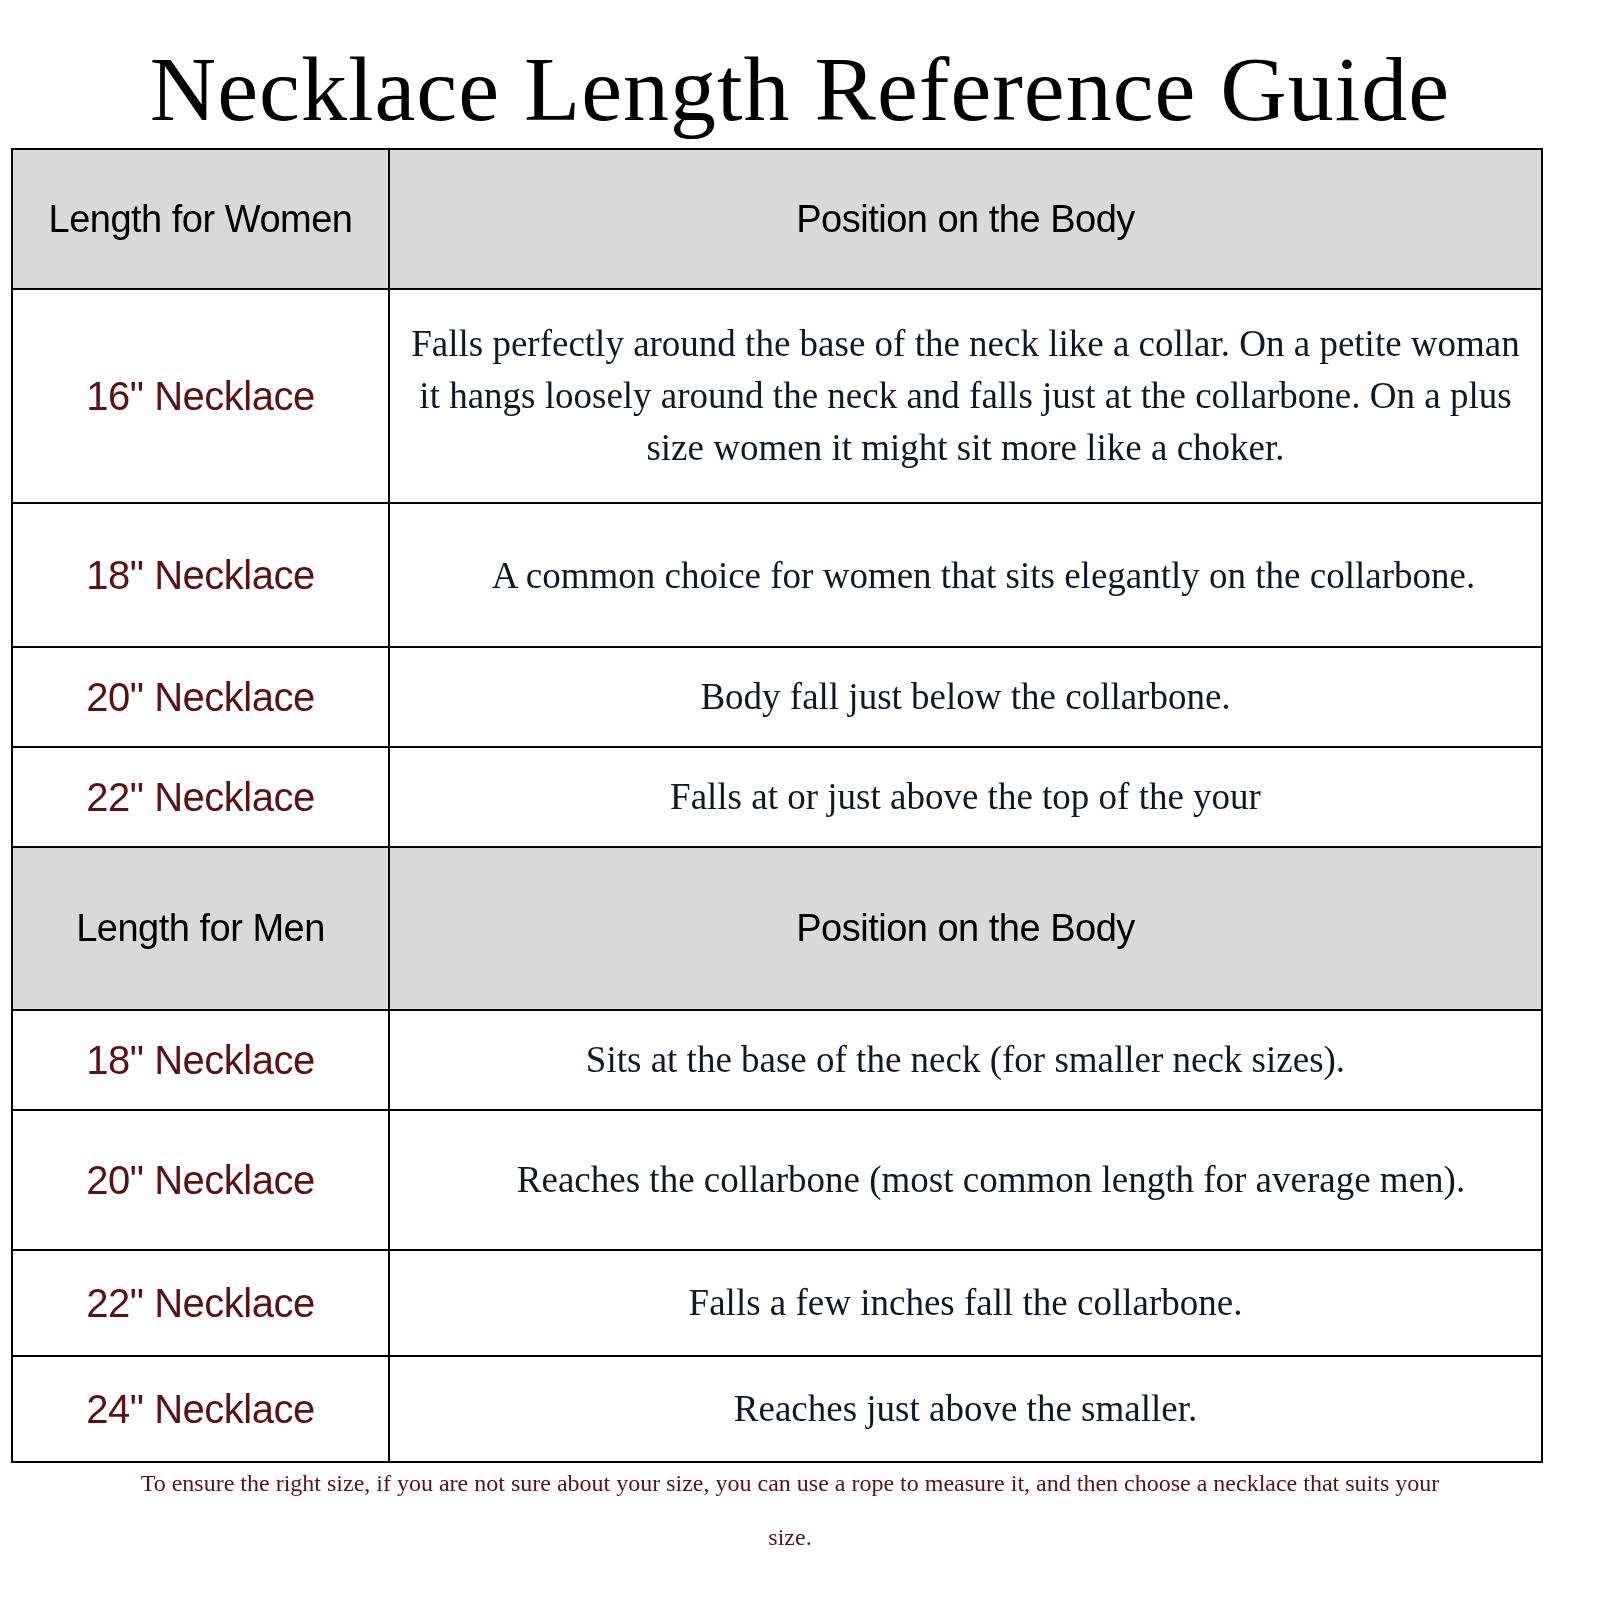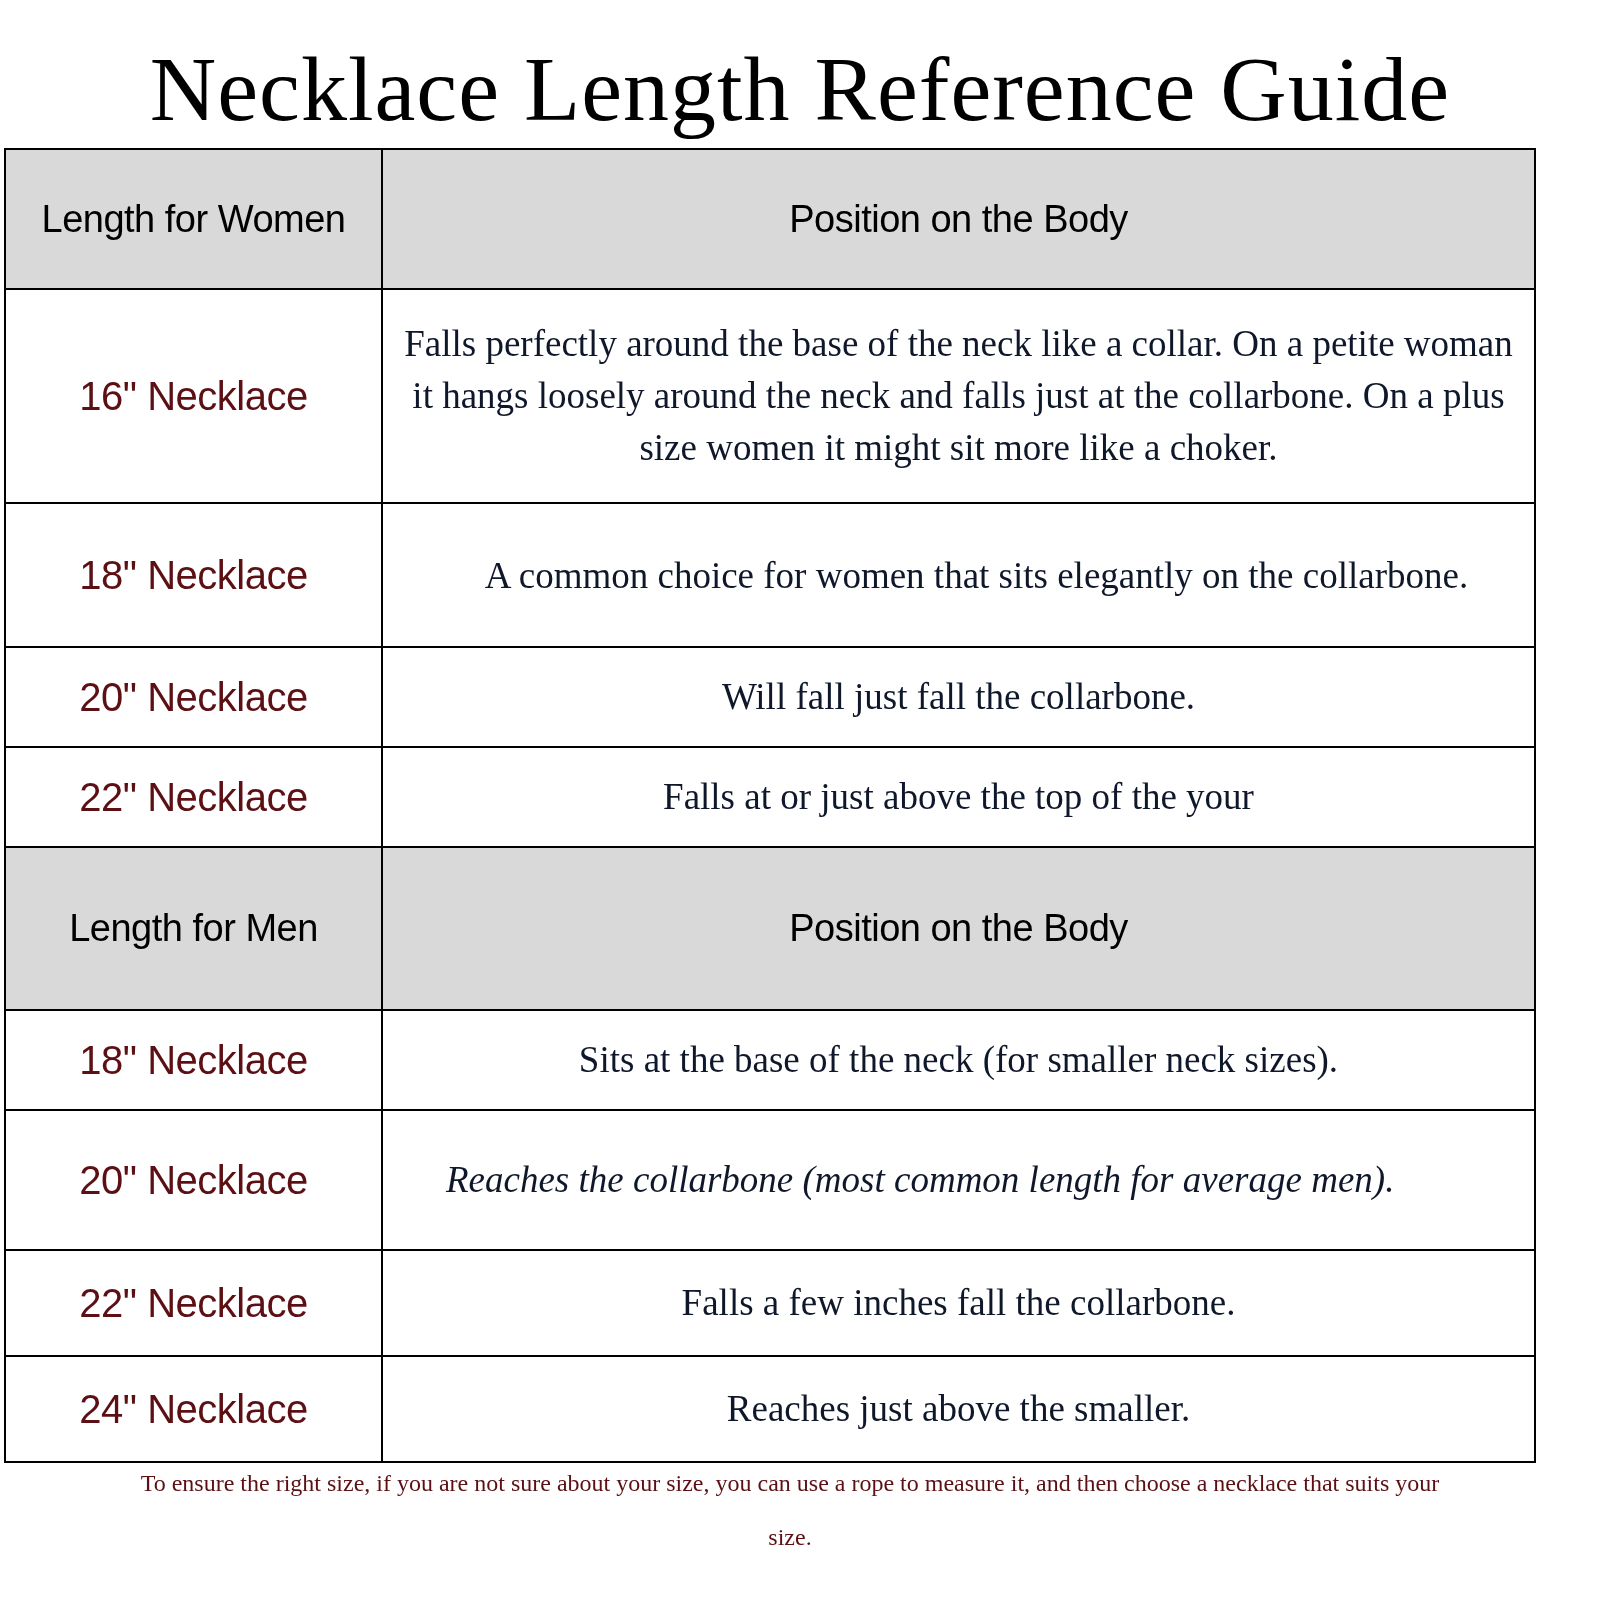--- a/index.html
+++ b/index.html
@@ -3,21 +3,21 @@
 <meta charset="utf-8">
 <style>
   html, body { margin: 0; padding: 0; background: #ffffff; }
   body { width: 1600px; height: 1600px; position: relative; overflow: hidden; }
   .title {
     position: absolute; left: 0; top: 18px; width: 1600px; text-align: center;
     font-family: "Liberation Serif", "DejaVu Serif", serif;
     font-size: 92px; color: #000; letter-spacing: 1px; line-height: 110px; margin-top: 16px;
   }
   table.guide {
-    position: absolute; left: 4px; top: 148px; width: 1530px;
+    position: absolute; left: 11px; top: 148px; width: 1530px;
     border-collapse: collapse; table-layout: fixed;
   }
   table.guide td {
     border: 2px solid #000; text-align: center; vertical-align: middle; padding: 0 12px;
   }
   col.c1 { width: 377px; }
   col.c2 { width: 1153px; }
   tr.head td {
     background: #d9d9d9; color: #000;
     font-family: "Liberation Sans", "DejaVu Sans", sans-serif;
@@ -26,21 +26,21 @@
   td.label {
     color: #5c1014;
     font-family: "Liberation Sans", "DejaVu Sans", sans-serif;
     font-size: 40px; letter-spacing: -0.5px;
   }
   td.desc {
     color: #0f172a;
     font-family: "Liberation Serif", "DejaVu Serif", serif;
     font-size: 37px; line-height: 52px;
   }
-  td.desc.left { text-align: left; padding-left: 63px; font-style: italic; }
+  td.desc.left { text-align: center; padding-left: 63px; }
   .footer {
     position: absolute; left: 120px; top: 1456px; width: 1340px; text-align: center;
     color: #5c1014;
     font-family: "Liberation Serif", "DejaVu Serif", serif;
     font-size: 24px; line-height: 54px;
   }
 </style>
 </head>
 <body>
 
@@ -59,21 +59,21 @@
     <tr style="height:214px;">
       <td class="label">16" Necklace</td>
       <td class="desc">Falls perfectly around the base of the neck like a collar. On a petite woman it hangs loosely around the neck and falls just at the collarbone. On a plus size women it might sit more like a choker.</td>
     </tr>
     <tr style="height:144px;">
       <td class="label">18" Necklace</td>
       <td class="desc" style="line-height:85px;padding-left:48px;">A common choice for women that sits elegantly on the collarbone.</td>
     </tr>
     <tr style="height:100px;">
       <td class="label">20" Necklace</td>
-      <td class="desc">Will fall just fall the collarbone.</td>
+      <td class="desc">Body fall just below the collarbone.</td>
     </tr>
     <tr style="height:100px;">
       <td class="label">22" Necklace</td>
       <td class="desc">Falls at or just above the top of the your</td>
     </tr>
     <tr class="head" style="height:163px;">
       <td>Length for Men</td>
       <td>Position on the Body</td>
     </tr>
     <tr style="height:100px;">

